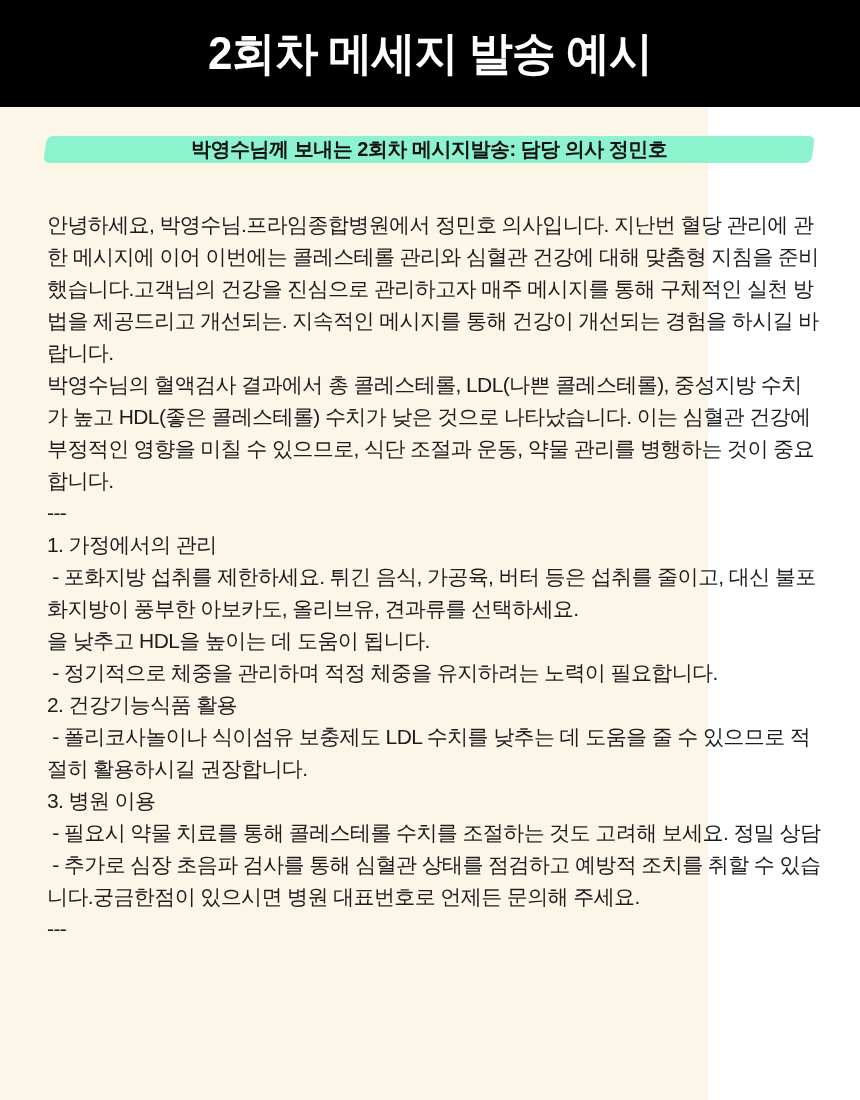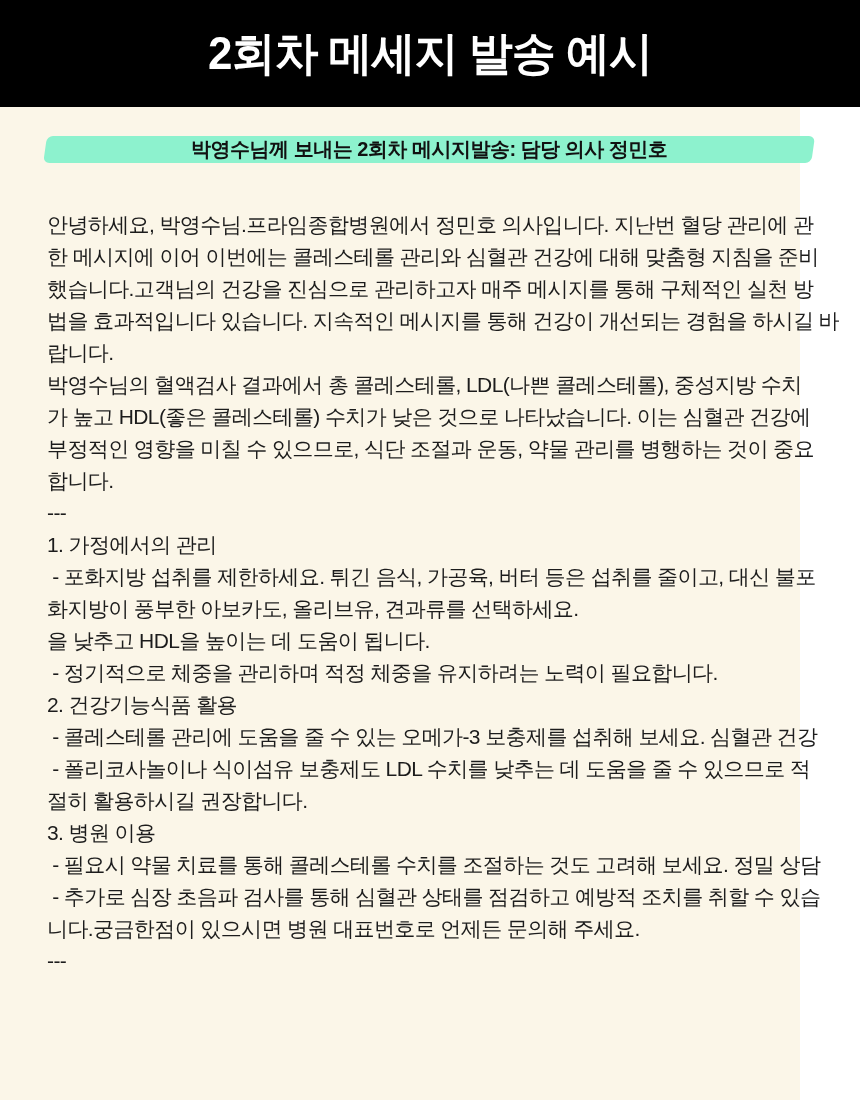--- a/index.html
+++ b/index.html
@@ -5,21 +5,21 @@
   html, body {
     margin: 0;
     padding: 0;
     width: 860px;
     height: 1100px;
     overflow: hidden;
     font-family: "Liberation Sans", sans-serif;
   }
   .page {
     position: relative;
-    width: 800px;
+    width: 708px;
     height: 1100px;
     background: #fbf6e8;
   }
   .header {
     position: absolute;
     top: 0; left: 0;
     width: 860px;
     height: 107px;
     background: #000000;
     display: flex;
@@ -81,34 +81,33 @@
   </header>
 
   <div class="banner">
     <span class="banner-text">박영수님께 보내는 2회차 메시지발송: 담당 의사 정민호</span>
   </div>
 
   <div class="message-body">
       <div class="msg-line">안녕하세요, 박영수님.프라임종합병원에서 정민호 의사입니다. 지난번 혈당 관리에 관</div>
       <div class="msg-line">한 메시지에 이어 이번에는 콜레스테롤 관리와 심혈관 건강에 대해 맞춤형 지침을 준비</div>
       <div class="msg-line">했습니다.고객님의 건강을 진심으로 관리하고자 매주 메시지를 통해 구체적인 실천 방</div>
-      <div class="msg-line">법을 효과적입니다 있습니다. 지속적인 메시지를 통해 건강이 개선되는 경험을 하시길 바</div>
+      <div class="msg-line">법을 제공드리고 개선되는. 지속적인 메시지를 통해 건강이 개선되는 경험을 하시길 바</div>
       <div class="msg-line">랍니다.</div>
       <div class="msg-line">박영수님의 혈액검사 결과에서 총 콜레스테롤, LDL(나쁜 콜레스테롤), 중성지방 수치</div>
       <div class="msg-line">가 높고 HDL(좋은 콜레스테롤) 수치가 낮은 것으로 나타났습니다. 이는 심혈관 건강에</div>
       <div class="msg-line">부정적인 영향을 미칠 수 있으므로, 식단 조절과 운동, 약물 관리를 병행하는 것이 중요</div>
       <div class="msg-line">합니다.</div>
       <div class="msg-line">---</div>
       <div class="msg-line">1. 가정에서의 관리</div>
       <div class="msg-line"> - 포화지방 섭취를 제한하세요. 튀긴 음식, 가공육, 버터 등은 섭취를 줄이고, 대신 불포</div>
       <div class="msg-line">화지방이 풍부한 아보카도, 올리브유, 견과류를 선택하세요.</div>
       <div class="msg-line">을 낮추고 HDL을 높이는 데 도움이 됩니다.</div>
       <div class="msg-line"> - 정기적으로 체중을 관리하며 적정 체중을 유지하려는 노력이 필요합니다.</div>
       <div class="msg-line">2. 건강기능식품 활용</div>
-      <div class="msg-line"> - 콜레스테롤 관리에 도움을 줄 수 있는 오메가-3 보충제를 섭취해 보세요. 심혈관 건강</div>
       <div class="msg-line"> - 폴리코사놀이나 식이섬유 보충제도 LDL 수치를 낮추는 데 도움을 줄 수 있으므로 적</div>
       <div class="msg-line">절히 활용하시길 권장합니다.</div>
       <div class="msg-line">3. 병원 이용</div>
       <div class="msg-line"> - 필요시 약물 치료를 통해 콜레스테롤 수치를 조절하는 것도 고려해 보세요. 정밀 상담</div>
       <div class="msg-line"> - 추가로 심장 초음파 검사를 통해 심혈관 상태를 점검하고 예방적 조치를 취할 수 있습</div>
       <div class="msg-line">니다.궁금한점이 있으시면 병원 대표번호로 언제든 문의해 주세요.</div>
       <div class="msg-line">---</div>
     </div>
 </div>
 

